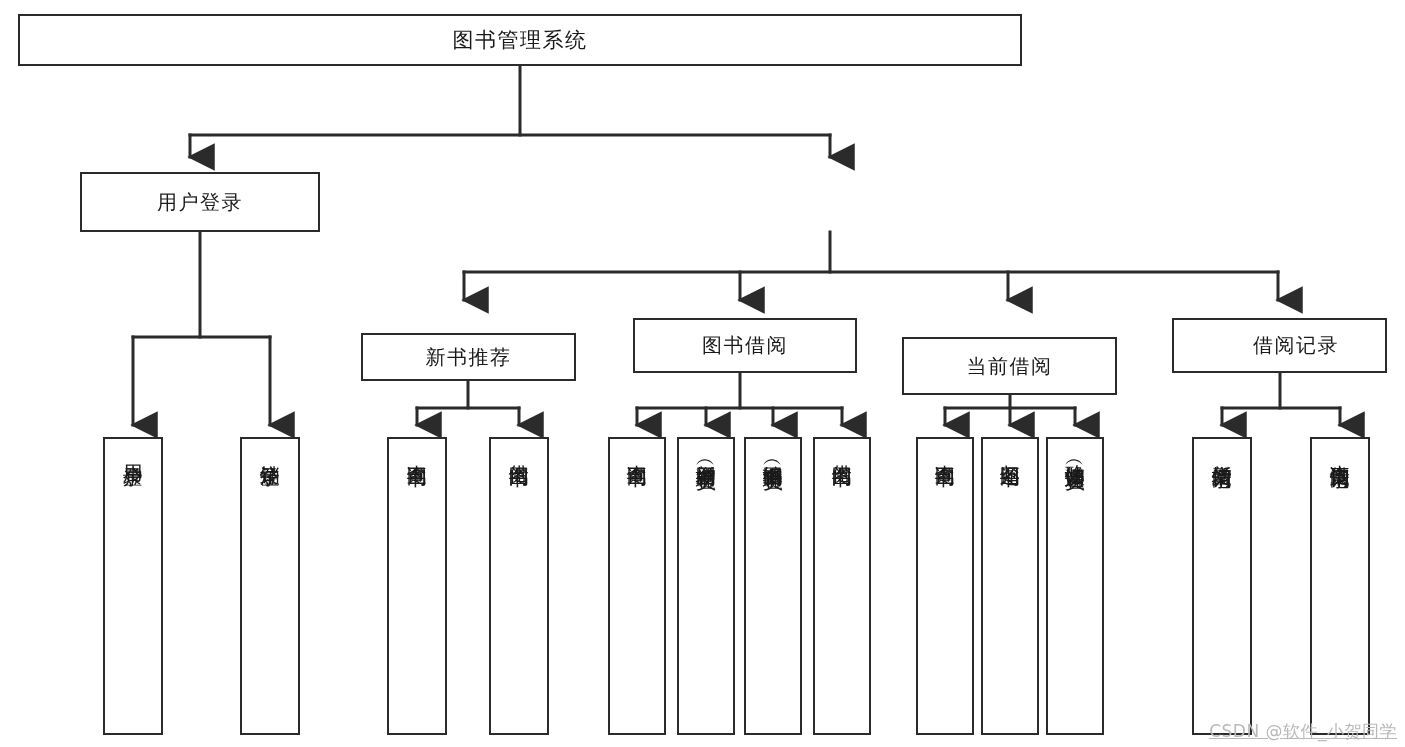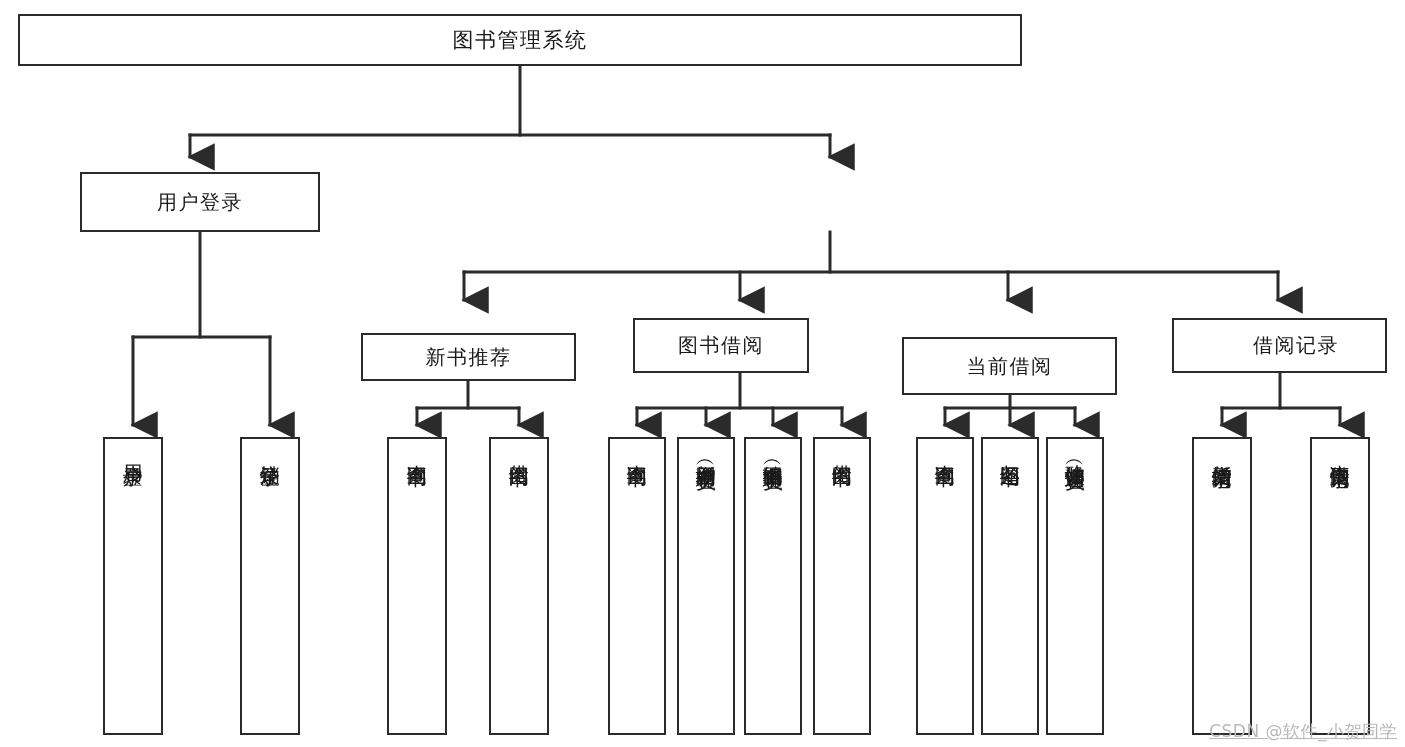--- a/index.html
+++ b/index.html
@@ -131,21 +131,21 @@
     <span class="hlabel">图书管理系统</span>
   </div>
 
   <div class="node branch" style="left:80px; top:172px; width:240px; height:60px;">
     <span class="hlabel">用户登录</span>
   </div>
 
   <div class="node branch" style="left:361px; top:318px; width:215px; height:48px;margin-top:15px;">
     <span class="hlabel">新书推荐</span>
   </div>
-  <div class="node branch" style="left:633px; top:318px; width:176px; height:55px;">
+  <div class="node branch" style="left:633px; top:318px; width:224px; height:55px;">
     <span class="hlabel">图书借阅</span>
   </div>
   <div class="node branch" style="left:902px; top:337px; width:215px; height:58px;">
     <span class="hlabel">当前借阅</span>
   </div>
   <div class="node branch" style="left:1172px; top:318px; width:215px; height:55px;padding-left:33px;">
     <span class="hlabel">借阅记录</span>
   </div>
 
   <div class="node leaf" style="left:103px; top:437px; width:60px; height:298px;">

